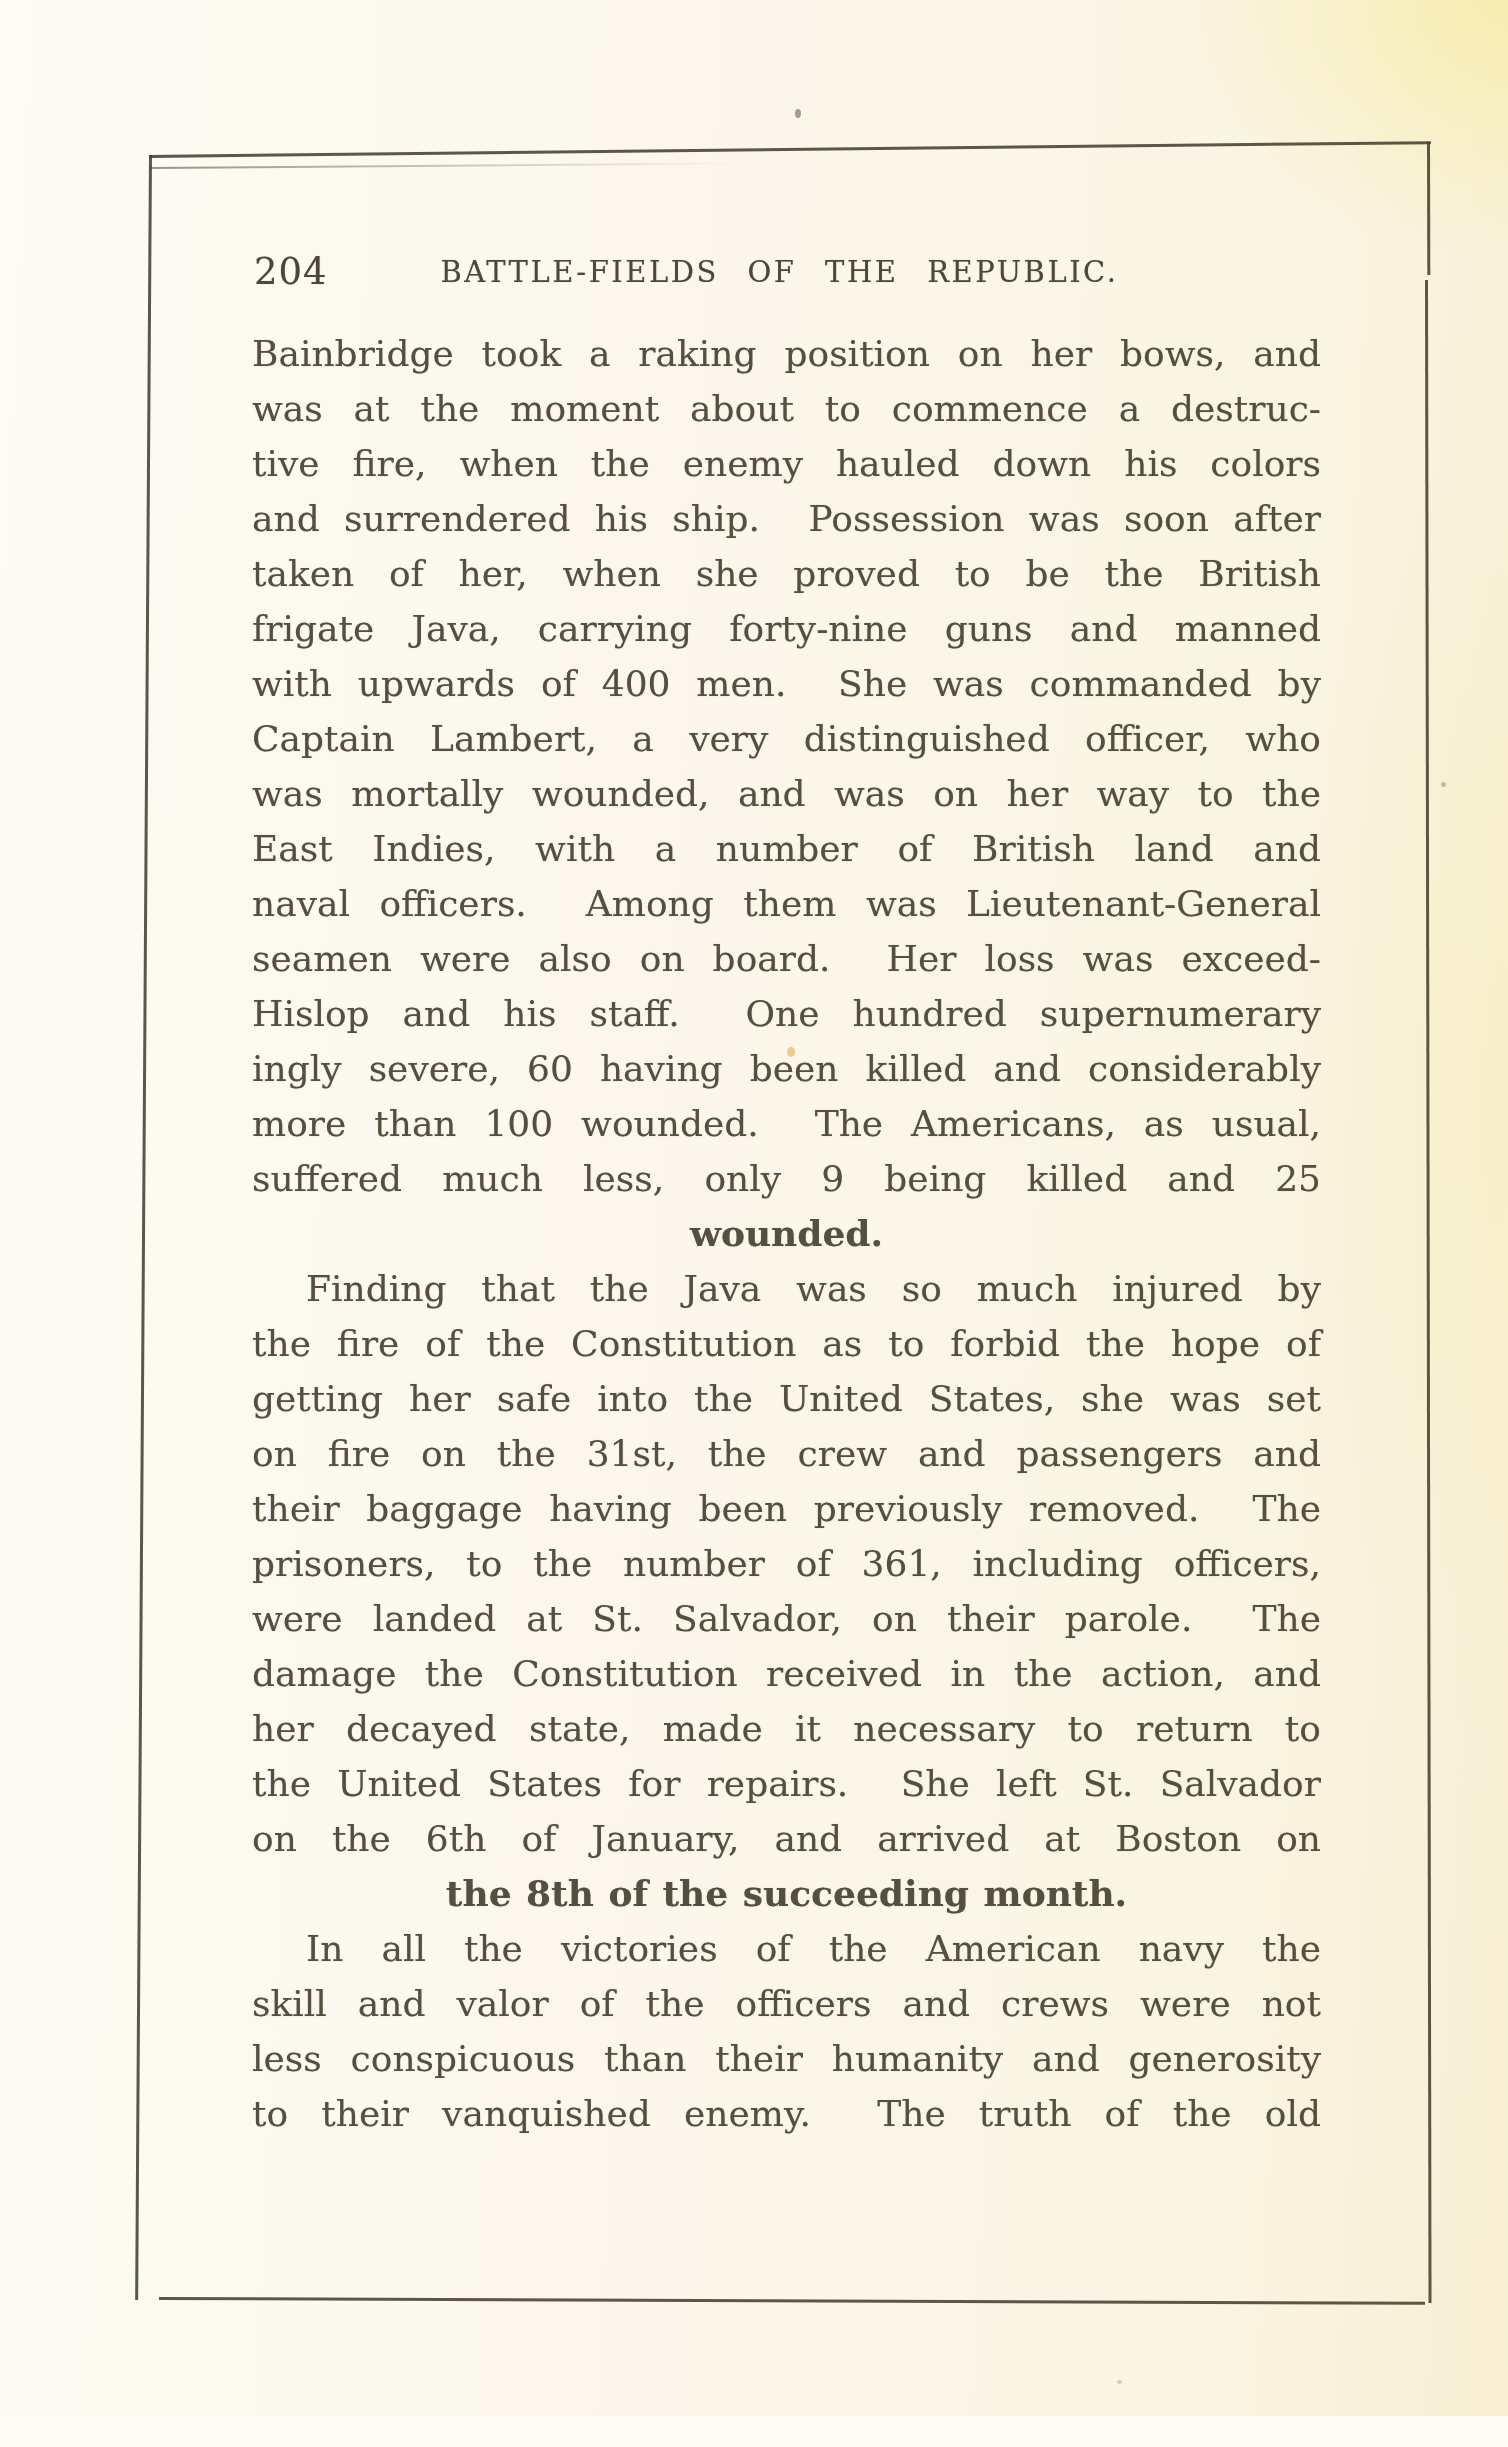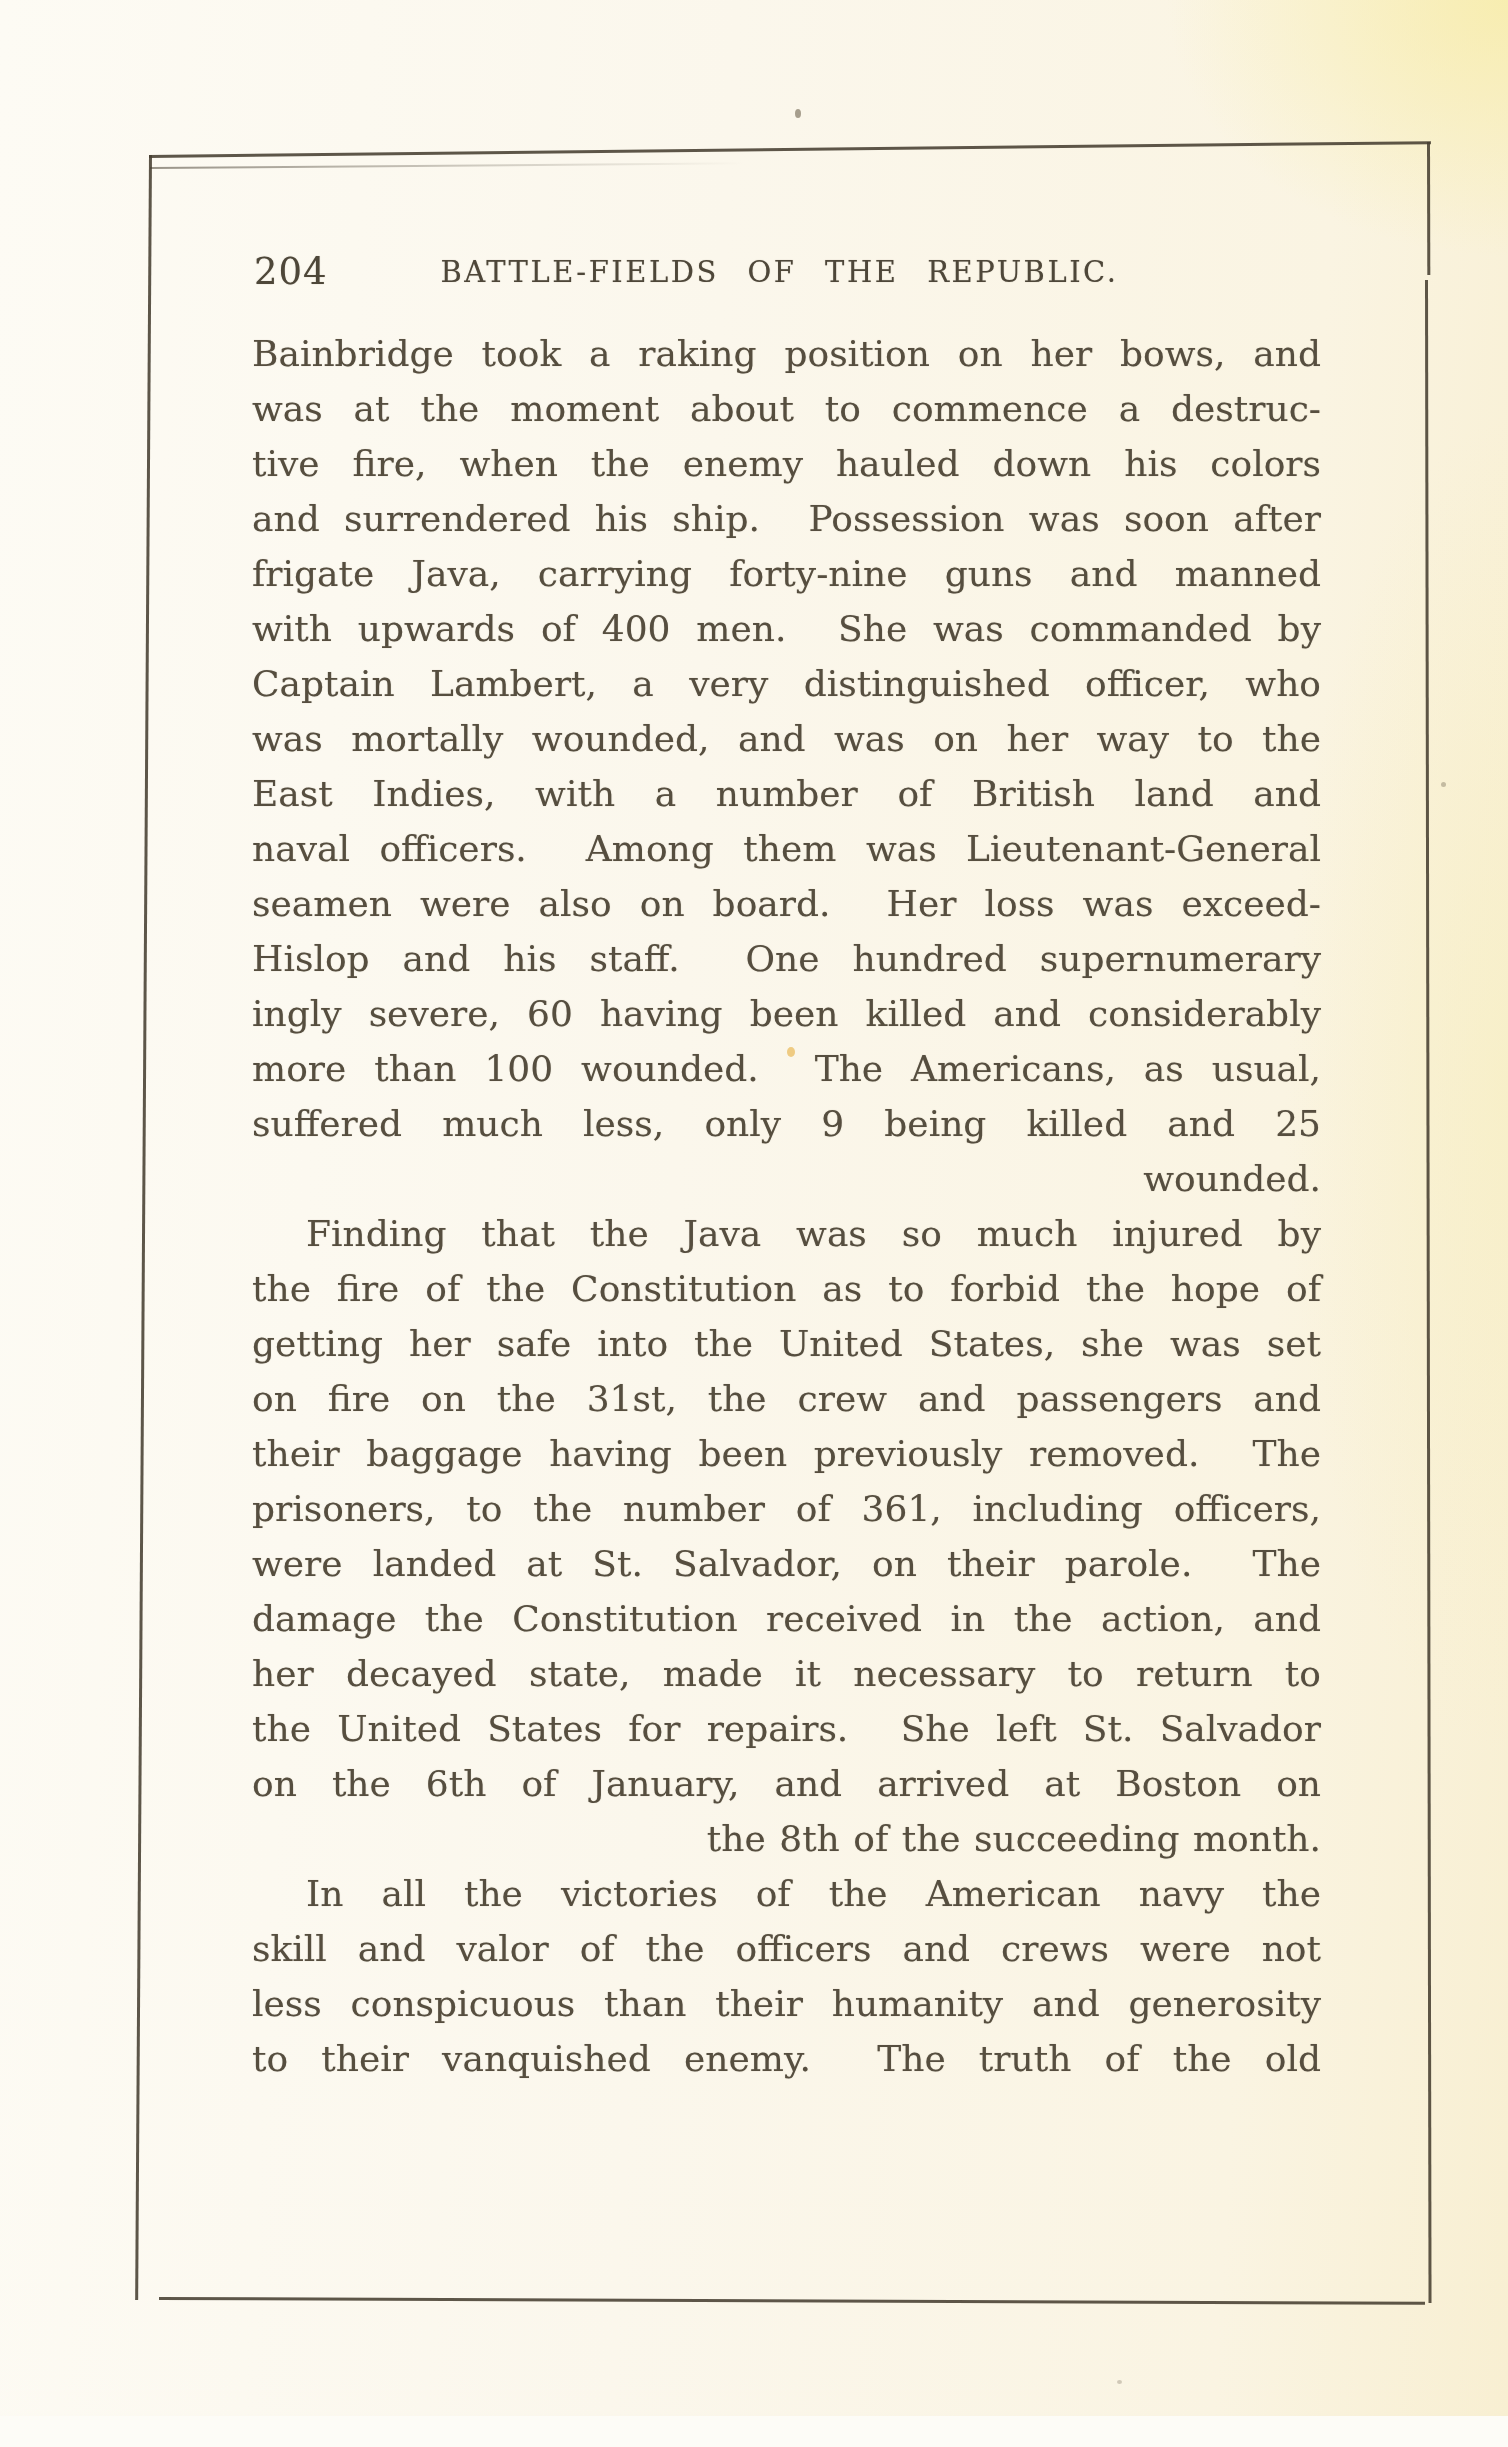--- a/index.html
+++ b/index.html
@@ -50,21 +50,21 @@
   
   .text-block { position: absolute; left: 252px; top: 326px; width: 1069px; }
   .para { margin: 0; }
   .line {
     height: 55px; line-height: 55px;
     font-size: 36px; word-spacing: 2px;
     white-space: pre-wrap;
     text-shadow: 0 0 1px rgba(86,78,63,0.35);
   }
   .just { text-align: justify; text-align-last: justify; text-justify: inter-word; }
-  .end  { text-align: right; }
+  .end  { text-align: center; font-weight: bold; }
   .indent { padding-left: 54px; }
   .indent.just { text-indent: 0; }
 
   
   .speck { position: absolute; border-radius: 50%; }
   .speck-1 { left: 795px; top: 109px; width: 6px; height: 9px; background: rgba(96,86,64,0.55); }
   .speck-2 { left: 787px; top: 1047px; width: 8px; height: 10px; background: rgba(232,180,74,0.65); }
   .speck-3 { left: 1441px; top: 782px; width: 5px; height: 5px; background: rgba(110,100,80,0.38); }
   .speck-4 { left: 1117px; top: 2380px; width: 5px; height: 4px; background: rgba(120,110,90,0.32); }
 </style>
@@ -85,20 +85,21 @@
     <span class="running-title">BATTLE-FIELDS  OF  THE  REPUBLIC.</span>
   </div>
 
   <div class="text-block">
 
     <div class="para">
       <div class="line just">Bainbridge took a raking position on her bows, and</div>
       <div class="line just">was at the moment about to commence a destruc-</div>
       <div class="line just">tive fire, when the enemy hauled down his colors</div>
       <div class="line just">and surrendered his ship.  Possession was soon after</div>
+      <div class="line just">taken of her, when she proved to be the British</div>
       <div class="line just">frigate Java, carrying forty-nine guns and manned</div>
       <div class="line just">with upwards of 400 men.  She was commanded by</div>
       <div class="line just">Captain Lambert, a very distinguished officer, who</div>
       <div class="line just">was mortally wounded, and was on her way to the</div>
       <div class="line just">East Indies, with a number of British land and</div>
       <div class="line just">naval officers.  Among them was Lieutenant-General</div>
       <div class="line just">seamen were also on board.  Her loss was exceed-</div>
       <div class="line just">Hislop and his staff.  One hundred supernumerary</div>
       <div class="line just">ingly severe, 60 having been killed and considerably</div>
       <div class="line just">more than 100 wounded.  The Americans, as usual,</div>

